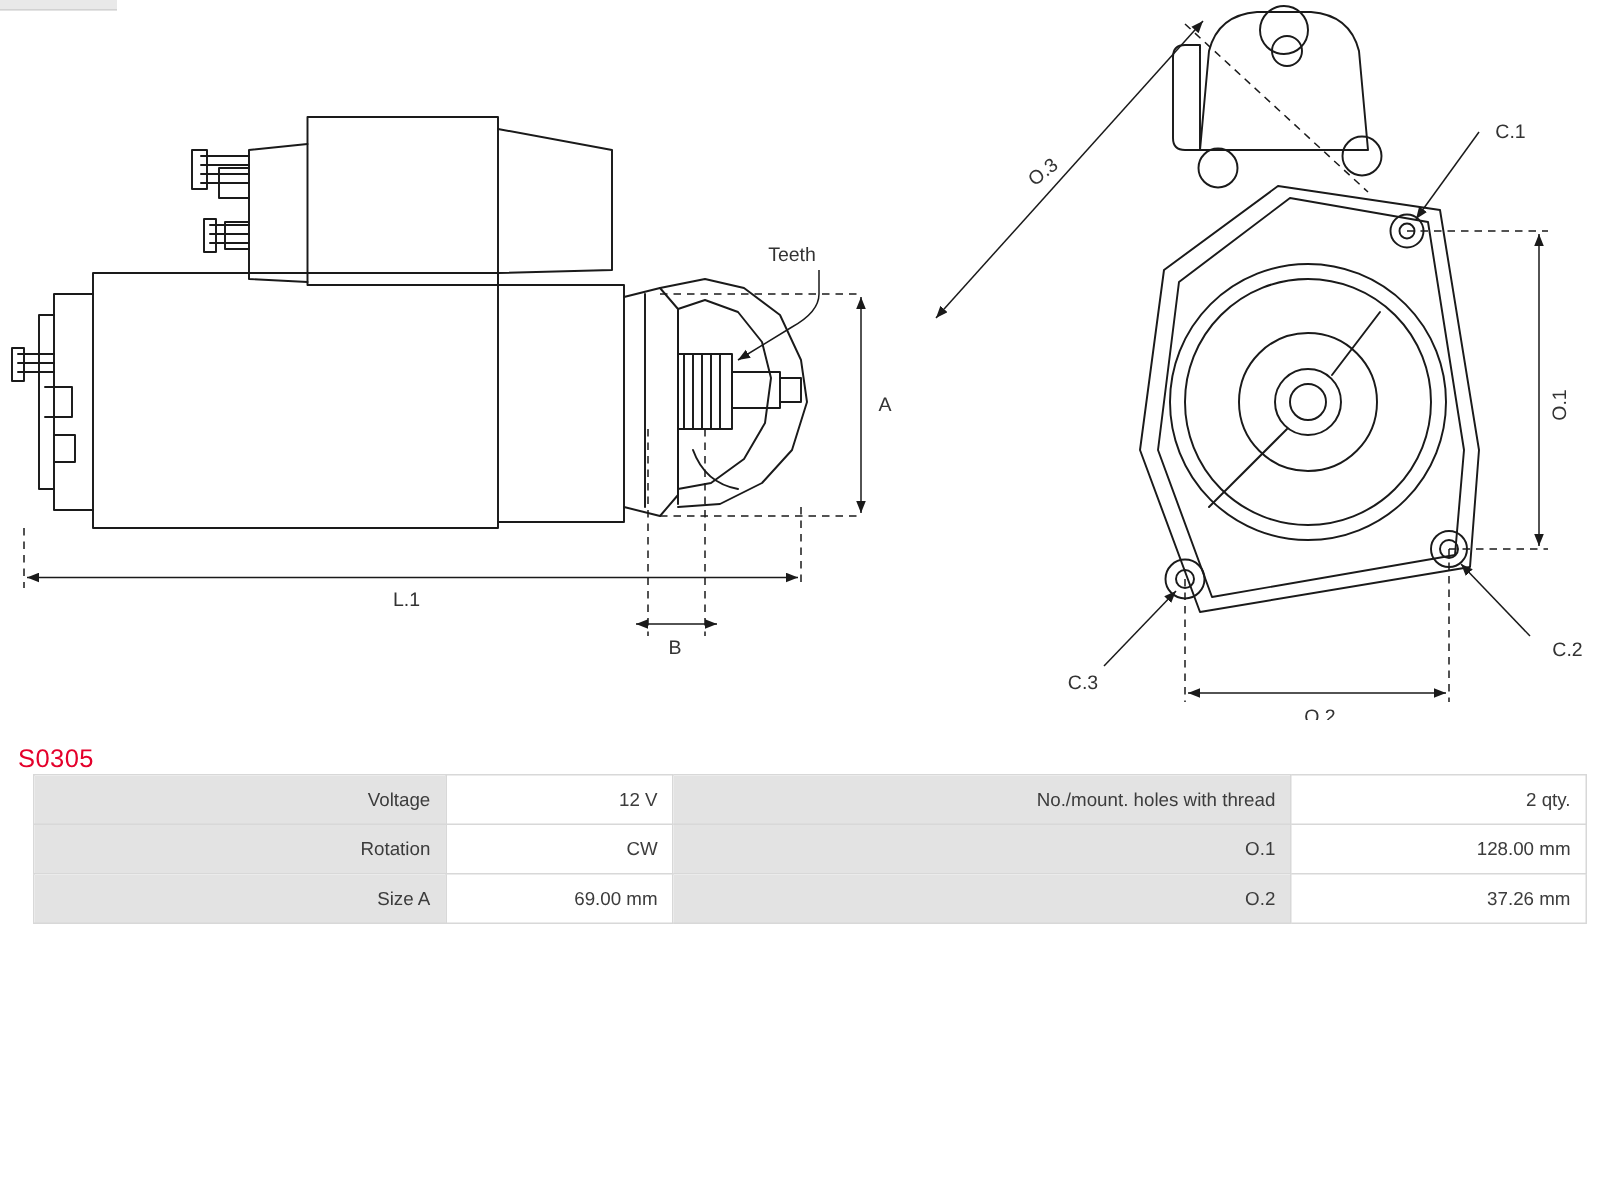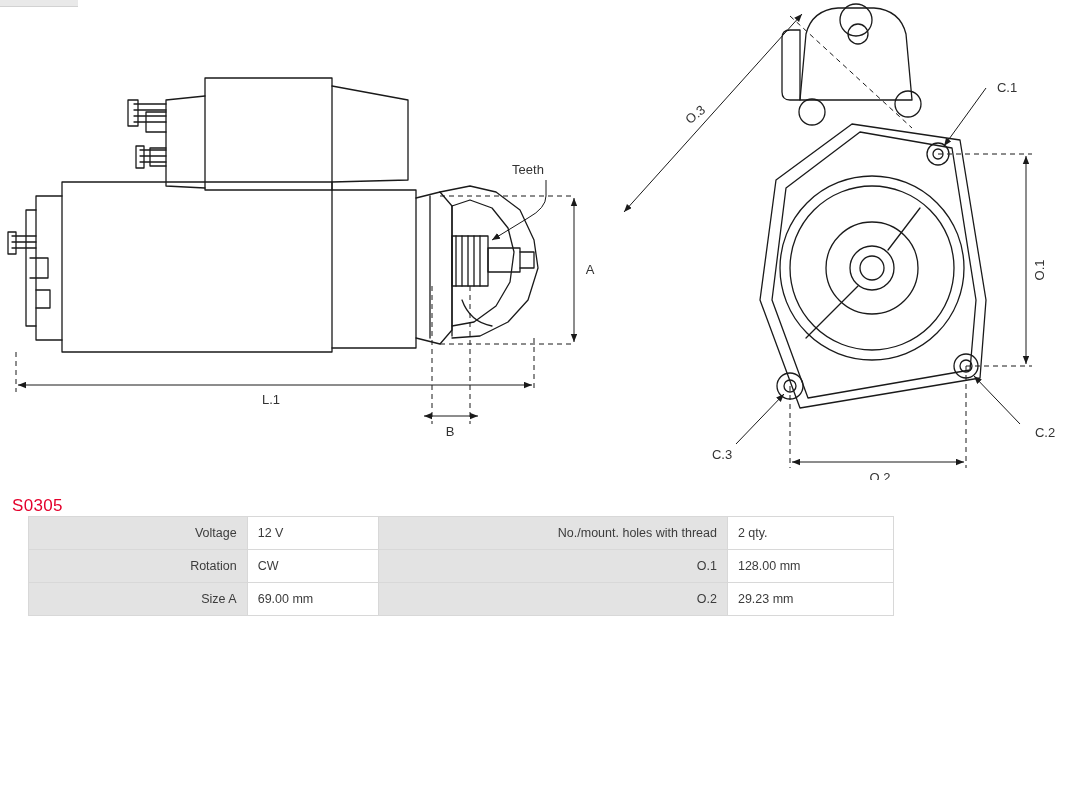--- a/index.html
+++ b/index.html
@@ -39,42 +39,42 @@
   .part-number {
     position: absolute;
     left: 12px;
     top: 496px;
     font-size: 17px;
     color: #e4002b;
     letter-spacing: 0.3px;
   }
   .spec-table {
     position: absolute;
-    left: 28px;
+    left: 22px;
     top: 516px;
-    width: 866px;
+    width: 1036px;
     border-collapse: collapse;
     font-size: 12.5px;
   }
   .spec-table td {
     border: 1px solid #d8d8d8;
     height: 32px;
     padding: 0 10px;
     vertical-align: middle;
     white-space: nowrap;
     overflow: hidden;
   }
   .spec-table td.label {
     background: #e3e3e3;
     text-align: right;
     color: #3c3c3c;
   }
   .spec-table td.value {
     background: #ffffff;
-    text-align: left;
+    text-align: right;
     color: #3c3c3c;
   }
   .spec-table td.label-left  { width: 280px; }
   .spec-table td.value-left  { width: 140px; }
   .spec-table td.label-right { width: 420px; }
   .spec-table td.value-right { width: 190px; }
   .spec-table td.empty { background: #ffffff; border-color: #d8d8d8; }
   svg text {
     font-family: "Liberation Sans", sans-serif;
     font-size: 13px;
@@ -236,18 +236,18 @@
       <tr>
         <td class="label label-left">Rotation</td>
         <td class="value value-left">CW</td>
         <td class="label label-right">O.1</td>
         <td class="value value-right">128.00 mm</td>
       </tr>
       <tr>
         <td class="label label-left">Size A</td>
         <td class="value value-left">69.00 mm</td>
         <td class="label label-right">O.2</td>
-        <td class="value value-right">29.23 mm</td>
+        <td class="value value-right">37.26 mm</td>
       </tr>
     </tbody>
   </table>
 
 </div>
 
 </body></html>

